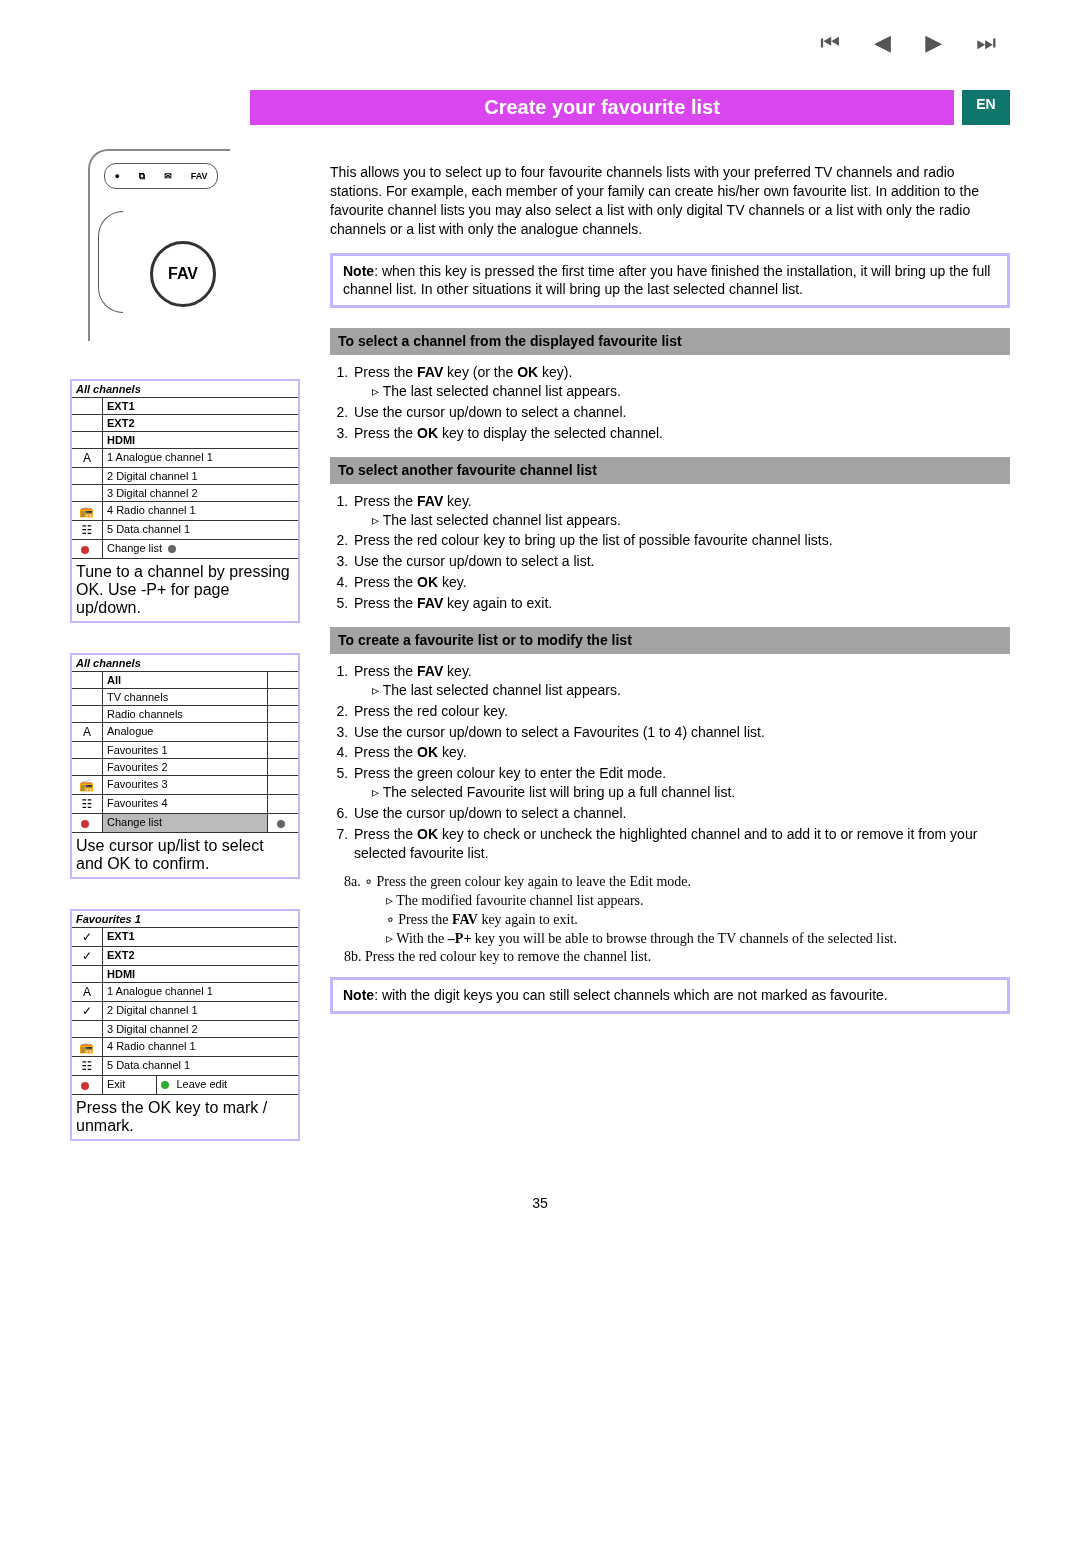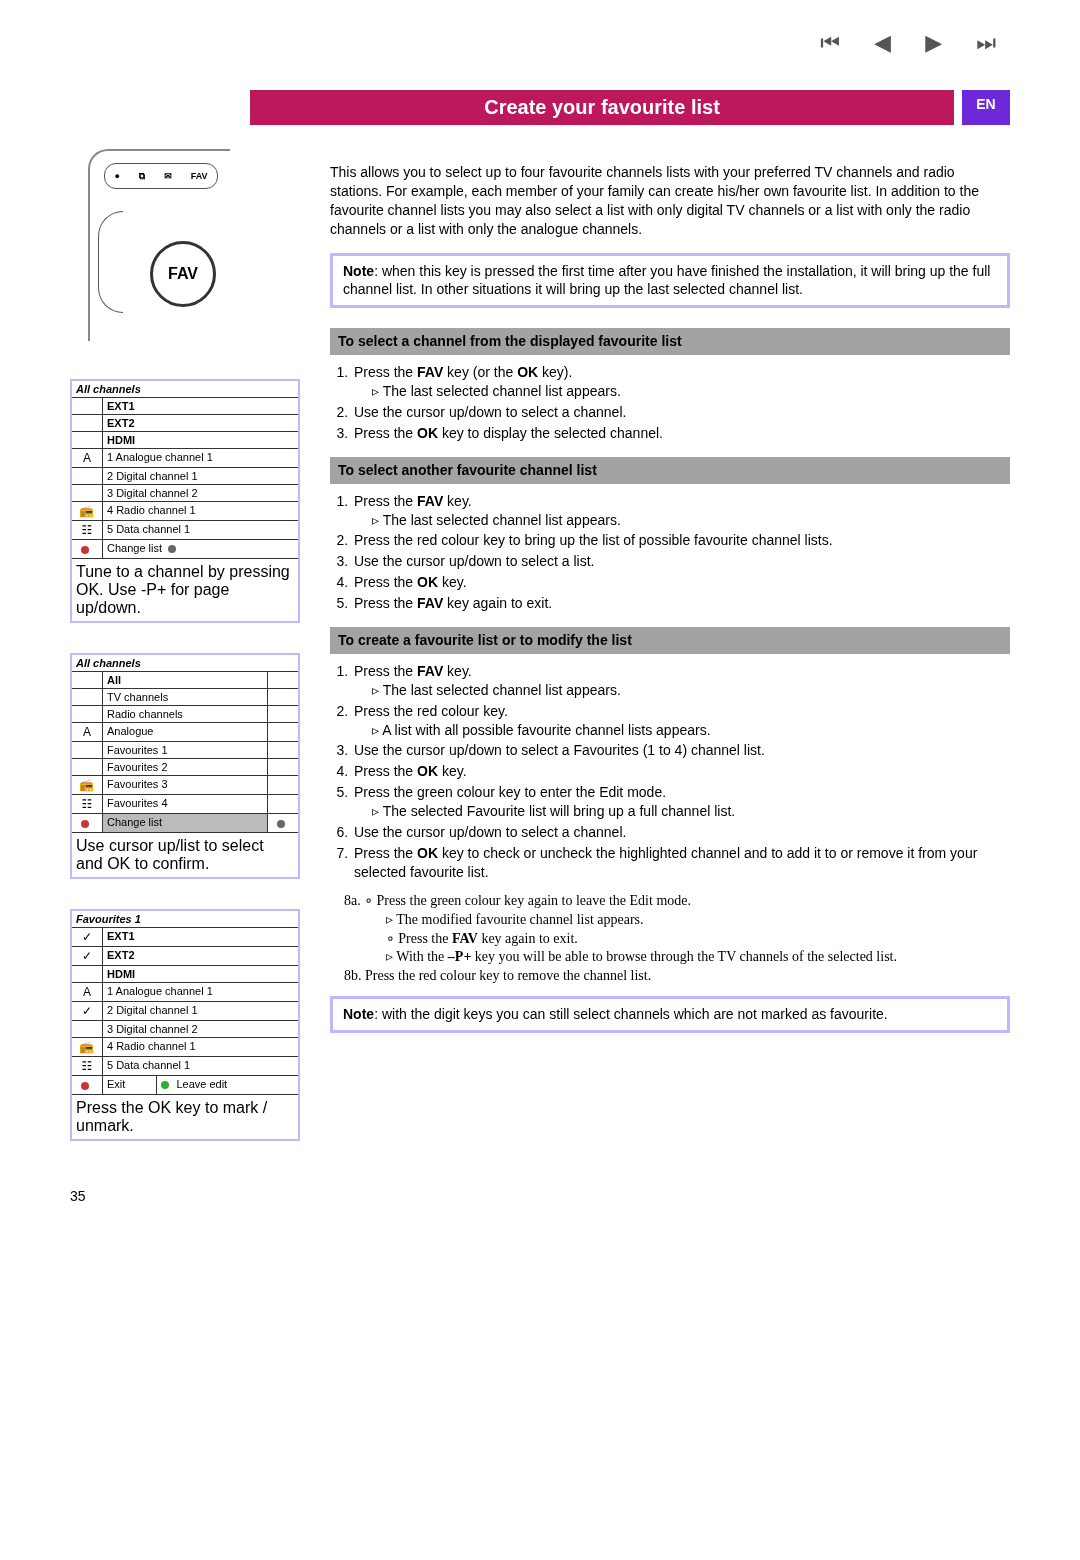--- a/index.html
+++ b/index.html
@@ -24,30 +24,30 @@
   }
   .nav-icons span { margin: 0 4px; }
   .title-row {
     display: flex;
     align-items: stretch;
     margin: 50px 0 24px 0;
   }
   .title-spacer { flex: 0 0 180px; }
   .title-bar {
     flex: 1;
-    background: #be185d;
+    background: #d946ef;
     color: #fff;
     font-weight: bold;
     font-size: 20px;
     text-align: center;
     padding: 6px 0;
   }
   .lang-box {
     flex: 0 0 48px;
-    background: #6d28d9;
+    background: #0f766e;
     color: #fff;
     font-weight: bold;
     text-align: center;
     padding: 6px 0;
     margin-left: 8px;
   }
   .columns {
     display: flex;
     align-items: flex-start;
   }
@@ -159,22 +159,22 @@
   .sub-bullet::before {
     content: "▹ ";
   }
   .sub-bullet, .sub-circle {
     display: block;
     margin-left: 18px;
   }
   .sub-circle::before { content: "∘ "; }
   .p8 { margin-left: 14px; font-family: Liberation Serif, serif; }
   .page-num {
-    text-align: left;
-    margin-top: 17px;
+    text-align: center;
+    margin-top: 24px;
   }
 </style>
 </head>
 <body>
 
 <div class="page">
 
   <div class="nav-icons">
     <span>⏮</span>
     <span>◀</span>
@@ -382,21 +382,21 @@
         <li>Use the cursor up/down to select a list.</li>
         <li><span>Press the </span><b>OK</b><span> key.</span></li>
         <li><span>Press the </span><b>FAV</b><span> key again to exit.</span></li>
       </ol>
 
       <div class="sub-hdr">To create a favourite list or to modify the list</div>
       <ol class="steps">
         <li><span>Press the </span><b>FAV</b><span> key.</span>
           <span class="sub-bullet">The last selected channel list appears.</span></li>
         <li><span>Press the red colour key.</span>
-          <span class="sub-bullet">A list with all possible favourite channel lists appears.</span></li>
+          </li>
         <li>Use the cursor up/down to select a Favourites (1 to 4) channel list.</li>
         <li><span>Press the </span><b>OK</b><span> key.</span></li>
         <li><span>Press the green colour key to enter the Edit mode.</span>
           <span class="sub-bullet">The selected Favourite list will bring up a full channel list.</span></li>
         <li>Use the cursor up/down to select a channel.</li>
         <li><span>Press the </span><b>OK</b><span> key to check or uncheck the highlighted channel and to add it to or remove it from your selected favourite list.</span></li>
       </ol>
       <div class="p8">
         <span>8a. ∘ Press the green colour key again to leave the Edit mode.</span>
         <span class="sub-bullet" style="margin-left:42px">The modified favourite channel list appears.</span>

